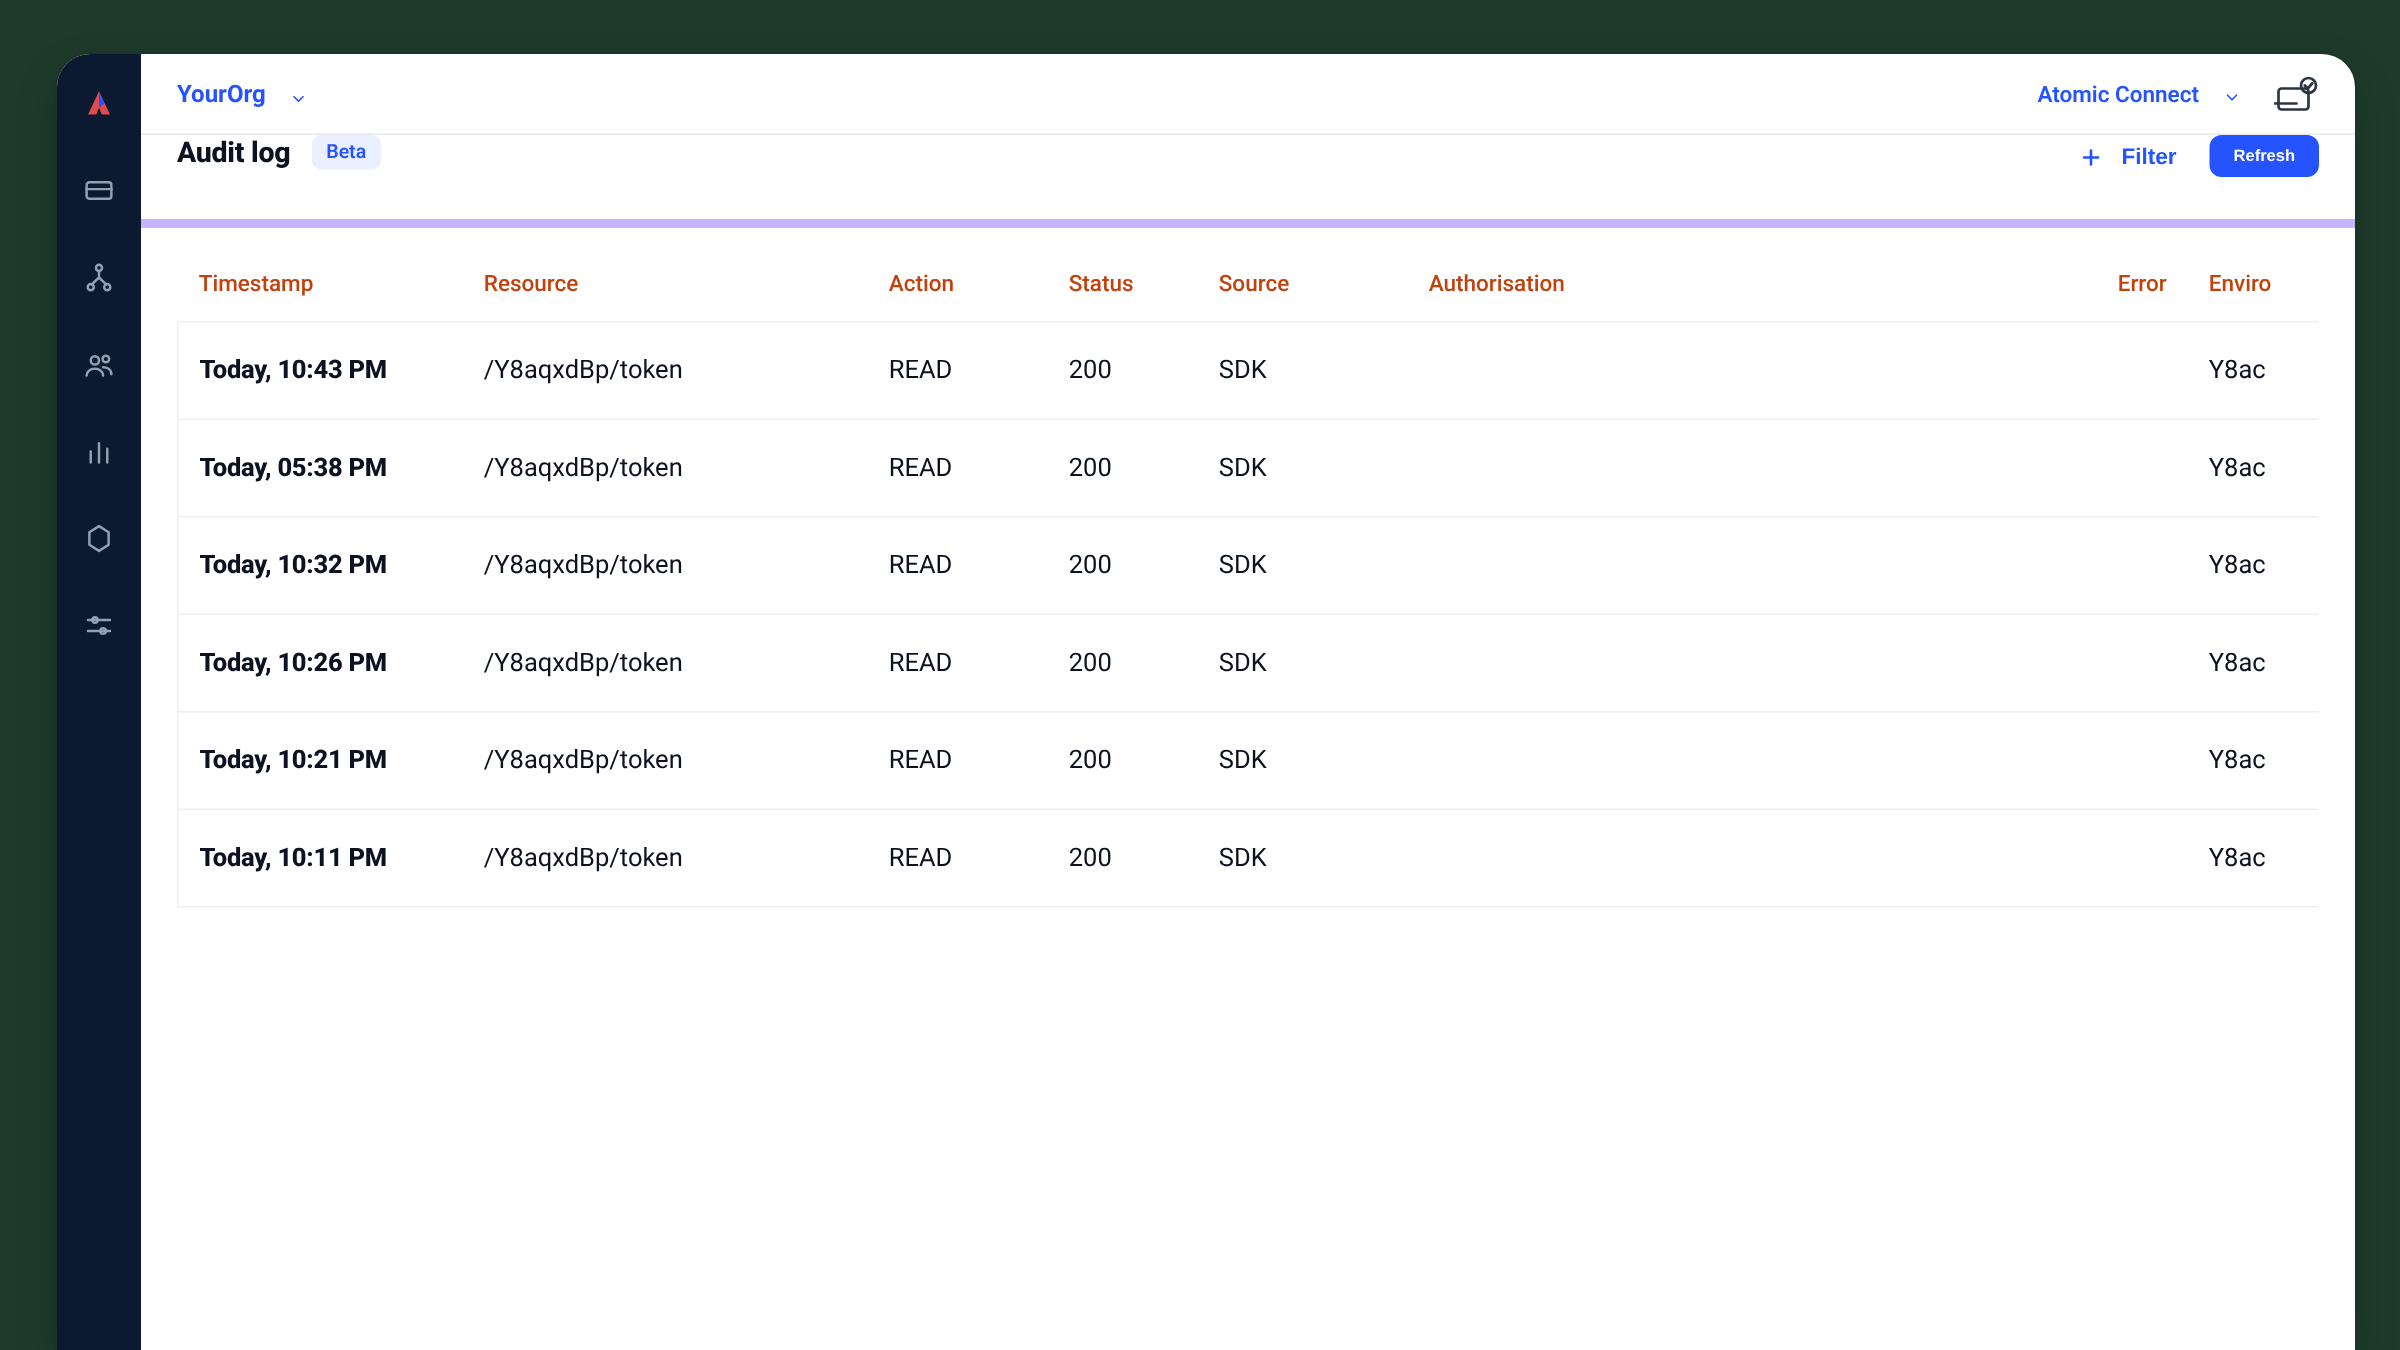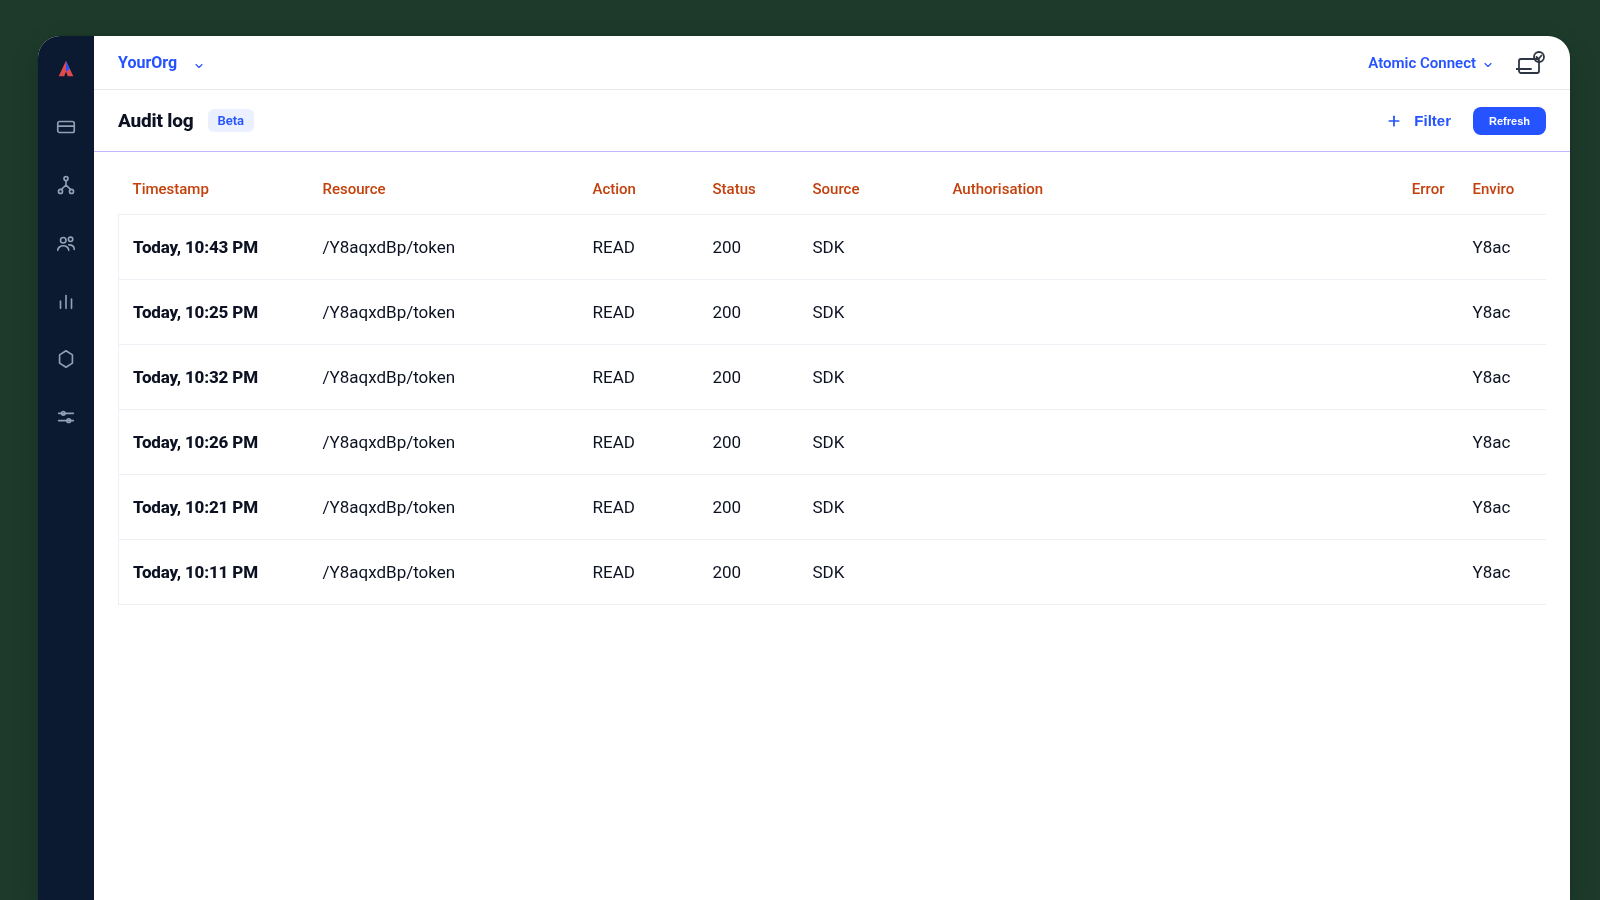--- a/index.html
+++ b/index.html
@@ -8,24 +8,24 @@
   .rail { width: 56px; background: #0b1931; display: flex; flex-direction: column; align-items: center; gap: 36px; padding-top: 22px; }
   .rail .logo { width: 22px; height: 22px; }
   .rail .icon { width: 22px; height: 22px; color: #93a0b4; }
   .rail .icon svg { width: 100%; height: 100%; stroke: currentColor; fill: none; stroke-width: 1.8; stroke-linecap: round; stroke-linejoin: round; }
   .main { flex: 1; display: flex; flex-direction: column; min-width: 0; }
   .topbar { height: 54px; display: flex; align-items: center; padding: 0 24px; border-bottom: 1px solid #e6e8ee; }
   .org-picker { display: inline-flex; align-items: center; gap: 16px; color: #2453ff; font-weight: 700; font-size: 16px; cursor: pointer; }
   .chev { width: 12px; height: 12px; }
   .chev svg { width: 100%; height: 100%; stroke: currentColor; fill: none; stroke-width: 2.2; stroke-linecap: round; stroke-linejoin: round; }
   .topbar-spacer { flex: 1; }
-  .connect-picker { display: inline-flex; align-items: center; gap: 6px; color: #2453ff; font-weight: 600; font-size: 15px; cursor: pointer; margin-right: 22px; }
+  .connect-picker { display: inline-flex; align-items: center; gap: 16px; color: #2453ff; font-weight: 600; font-size: 15px; cursor: pointer; margin-right: 22px; }
   .tray-icon { width: 30px; height: 26px; color: #2d3442; }
   .tray-icon svg { width: 100%; height: 100%; stroke: currentColor; fill: none; stroke-width: 1.8; stroke-linecap: round; stroke-linejoin: round; }
-  .header-row { height: 62px; display: flex; align-items: center; padding: 0 24px; border-bottom: 1px solid #c4b5fd; }
+  .header-row { height: 62px; display: flex; align-items: flex-start; padding: 0 24px; border-bottom: 6px solid #c4b5fd; }
   .page-title { font-size: 19px; font-weight: 800; color: #0c1222; letter-spacing: -.01em; }
   .beta-badge { margin-left: 14px; background: #eaf0ff; color: #2453ff; font-weight: 600; font-size: 13px; padding: 4px 10px; border-radius: 6px; }
   .header-spacer { flex: 1; }
   .filter-btn { display: inline-flex; align-items: center; gap: 12px; color: #2453ff; font-weight: 700; font-size: 15px; background: transparent; border: none; cursor: pointer; padding: 6px 8px; border-radius: 6px; }
   .plus { width: 16px; height: 16px; }
   .plus svg { width: 100%; height: 100%; stroke: currentColor; fill: none; stroke-width: 2.6; stroke-linecap: round; }
   .refresh-btn { margin-left: 14px; background: #2453ff; color: #fff; font-weight: 700; font-size: 11px; border: none; border-radius: 8px; padding: 8px 16px; cursor: pointer; }
   .content { flex: 1; overflow: hidden; padding: 28px 24px 0 24px; }
   .table-wrap { width: 100%; height: 100%; overflow: hidden; }
   table { width: 100%; border-collapse: collapse; table-layout: fixed; }
@@ -173,21 +173,21 @@
                 <td class="ts">Today, 10:43 PM</td>
                 <td>/Y8aqxdBp/token</td>
                 <td>READ</td>
                 <td>200</td>
                 <td>SDK</td>
                 <td></td>
                 <td class="err"></td>
                 <td>Y8ac</td>
               </tr>
               <tr>
-                <td class="ts">Today, 10:25 PM</td>
+                <td class="ts">Today, 05:38 PM</td>
                 <td>/Y8aqxdBp/token</td>
                 <td>READ</td>
                 <td>200</td>
                 <td>SDK</td>
                 <td></td>
                 <td class="err"></td>
                 <td>Y8ac</td>
               </tr>
               <tr>
                 <td class="ts">Today, 10:32 PM</td>

